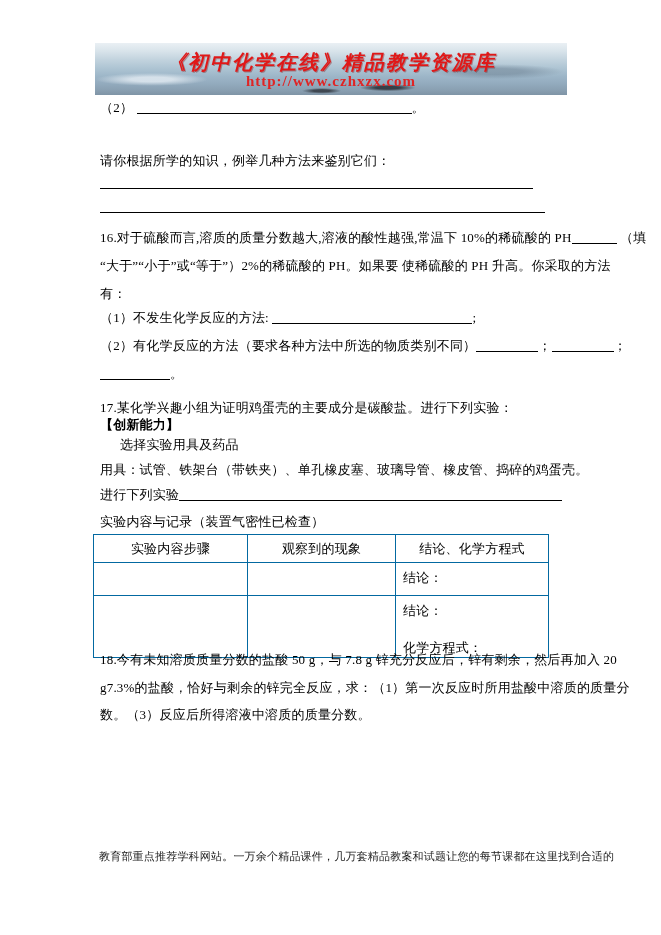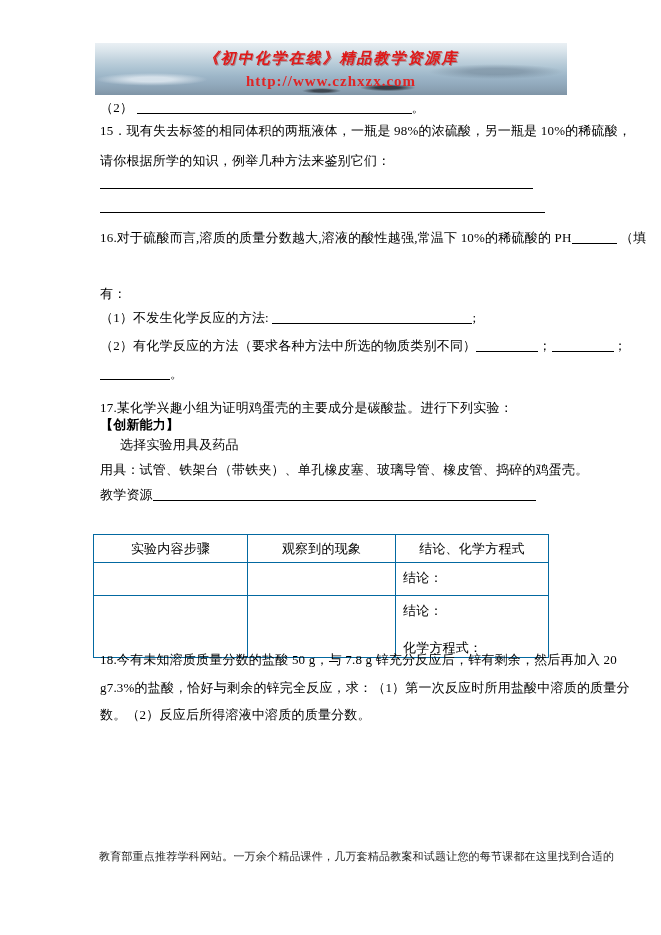--- a/index.html
+++ b/index.html
@@ -9,21 +9,21 @@
   
   .banner{position:absolute;left:95px;top:43px;width:472px;height:52px;overflow:hidden;
     background:
       radial-gradient(ellipse 40px 5px at 62% 86%, rgba(40,45,52,.85) 30%, rgba(40,45,52,0) 70%),
       radial-gradient(ellipse 28px 4px at 48% 92%, rgba(45,50,58,.8) 30%, rgba(45,50,58,0) 70%),
       radial-gradient(ellipse 90px 10px at 85% 55%, rgba(110,130,148,.55) 30%, rgba(110,130,148,0) 75%),
       radial-gradient(ellipse 70px 8px at 12% 70%, rgba(220,230,238,.9) 30%, rgba(220,230,238,0) 80%),
       linear-gradient(180deg,#eaf0f4 0%,#d8e3ea 16%,#c2d3de 32%,#acc3d2 50%,#9db6c8 64%,#93abbe 78%,#8aa0b2 90%,#7f94a6 100%);
   }
   .banner-title{position:absolute;left:0;right:0;top:6px;text-align:center;
-    font-size:15px;font-weight:bold;font-style:italic;letter-spacing:2px;color:#e01818;
+    font-size:20px;font-weight:bold;font-style:italic;letter-spacing:2px;color:#e01818;
     text-shadow:1px 1px 0 rgba(120,0,0,.35);white-space:nowrap;}
   .banner-url{position:absolute;left:0;right:0;top:30px;text-align:center;
     font-size:15px;font-weight:bold;color:#e02424;letter-spacing:1px;white-space:nowrap;}
 
   
   .ln{position:absolute;left:100px;white-space:nowrap;font-size:13px;line-height:16px;
       letter-spacing:.2px;color:#000;}
   .bold{font-weight:bold;margin-top:32px;}
 
   .bk{display:inline-block;border-bottom:1px solid #000;height:12px;vertical-align:-2px;}
@@ -52,37 +52,38 @@
 
 <div class="page">
 
   <div class="banner">
     <div class="banner-title">《初中化学在线》精品教学资源库</div>
     <div class="banner-url">http://www.czhxzx.com</div>
   </div>
 
   <div class="ln" style="top:100px;"><span>（2）</span> <span class="bk w275"></span><span>。</span></div>
 
-  <div class="ln" style="top:123px;">15．现有失去标签的相同体积的两瓶液体，一瓶是 98%的浓硫酸，另一瓶是 10%的稀硫酸，</div>
   <div class="ln" style="top:153px;">请你根据所学的知识，例举几种方法来鉴别它们：</div>
   <div class="fullline" style="top:188px;width:433px;"></div>
   <div class="fullline" style="top:212px;width:445px;"></div>
 
   <div class="ln" style="top:230px;"><span>16.对于硫酸而言,溶质的质量分数越大,溶液的酸性越强,常温下 10%的稀硫酸的 PH</span><span class="bk w45"></span> <span>（填</span></div>
+  <div class="ln" style="top:258px;">“大于”“小于”或“等于”）2%的稀硫酸的 PH。如果要 使稀硫酸的 PH 升高。你采取的方法</div>
   <div class="ln" style="top:286px;">有：</div>
   <div class="ln" style="top:310px;"><span>（1）不发生化学反应的方法: </span><span class="bk w200"></span><span>;</span></div>
   <div class="ln" style="top:338px;"><span>（2）有化学反应的方法（要求各种方法中所选的物质类别不同）</span><span class="bk w62"></span><span>；</span><span class="bk w62"></span><span>；</span></div>
   <div class="ln" style="top:366px;"><span class="bk w70"></span><span>。</span></div>
 
   <div class="ln bold" style="top:385px;">【创新能力】</div>
 
   <div class="ln" style="top:400px;">17.某化学兴趣小组为证明鸡蛋壳的主要成分是碳酸盐。进行下列实验：</div>
   <div class="ln" style="top:437px;margin-left:20px;">选择实验用具及药品</div>
   <div class="ln" style="top:462px;">用具：试管、铁架台（带铁夹）、单孔橡皮塞、玻璃导管、橡皮管、捣碎的鸡蛋壳。</div>
-  <div class="ln" style="top:487px;"><span>教学资源</span><span class="bk w385"></span></div>
+  <div class="ln" style="top:487px;"><span>进行下列实验</span><span class="bk w385"></span></div>
+  <div class="ln" style="top:514px;">实验内容与记录（装置气密性已检查）</div>
 
   <table class="exp-table">
     <tbody>
         <tr>
       <th class="c1">实验内容步骤</th>
       <th class="c2">观察到的现象</th>
       <th class="c3">结论、化学方程式</th>
     </tr>
     <tr class="r1">
       <td></td>
@@ -97,17 +98,17 @@
       <td>
         <div class="cellpad">结论：</div>
         <div class="cellpad cell-line2">化学方程式：</div>
       </td>
     </tr>
   </tbody>
     </table>
 
   <div class="ln" style="top:652px;">18.今有未知溶质质量分数的盐酸 50 g，与 7.8 g 锌充分反应后，锌有剩余，然后再加入 20</div>
   <div class="ln" style="top:680px;">g7.3%的盐酸，恰好与剩余的锌完全反应，求：（1）第一次反应时所用盐酸中溶质的质量分</div>
-  <div class="ln" style="top:707px;">数。（2）反应后所得溶液中溶质的质量分数。</div>
+  <div class="ln" style="top:707px;">数。（3）反应后所得溶液中溶质的质量分数。</div>
 
   <div class="footer-ln" style="top:850px;">教育部重点推荐学科网站。一万余个精品课件，几万套精品教案和试题让您的每节课都在这里找到合适的</div>
 
 </div>
 
 </body></html>

